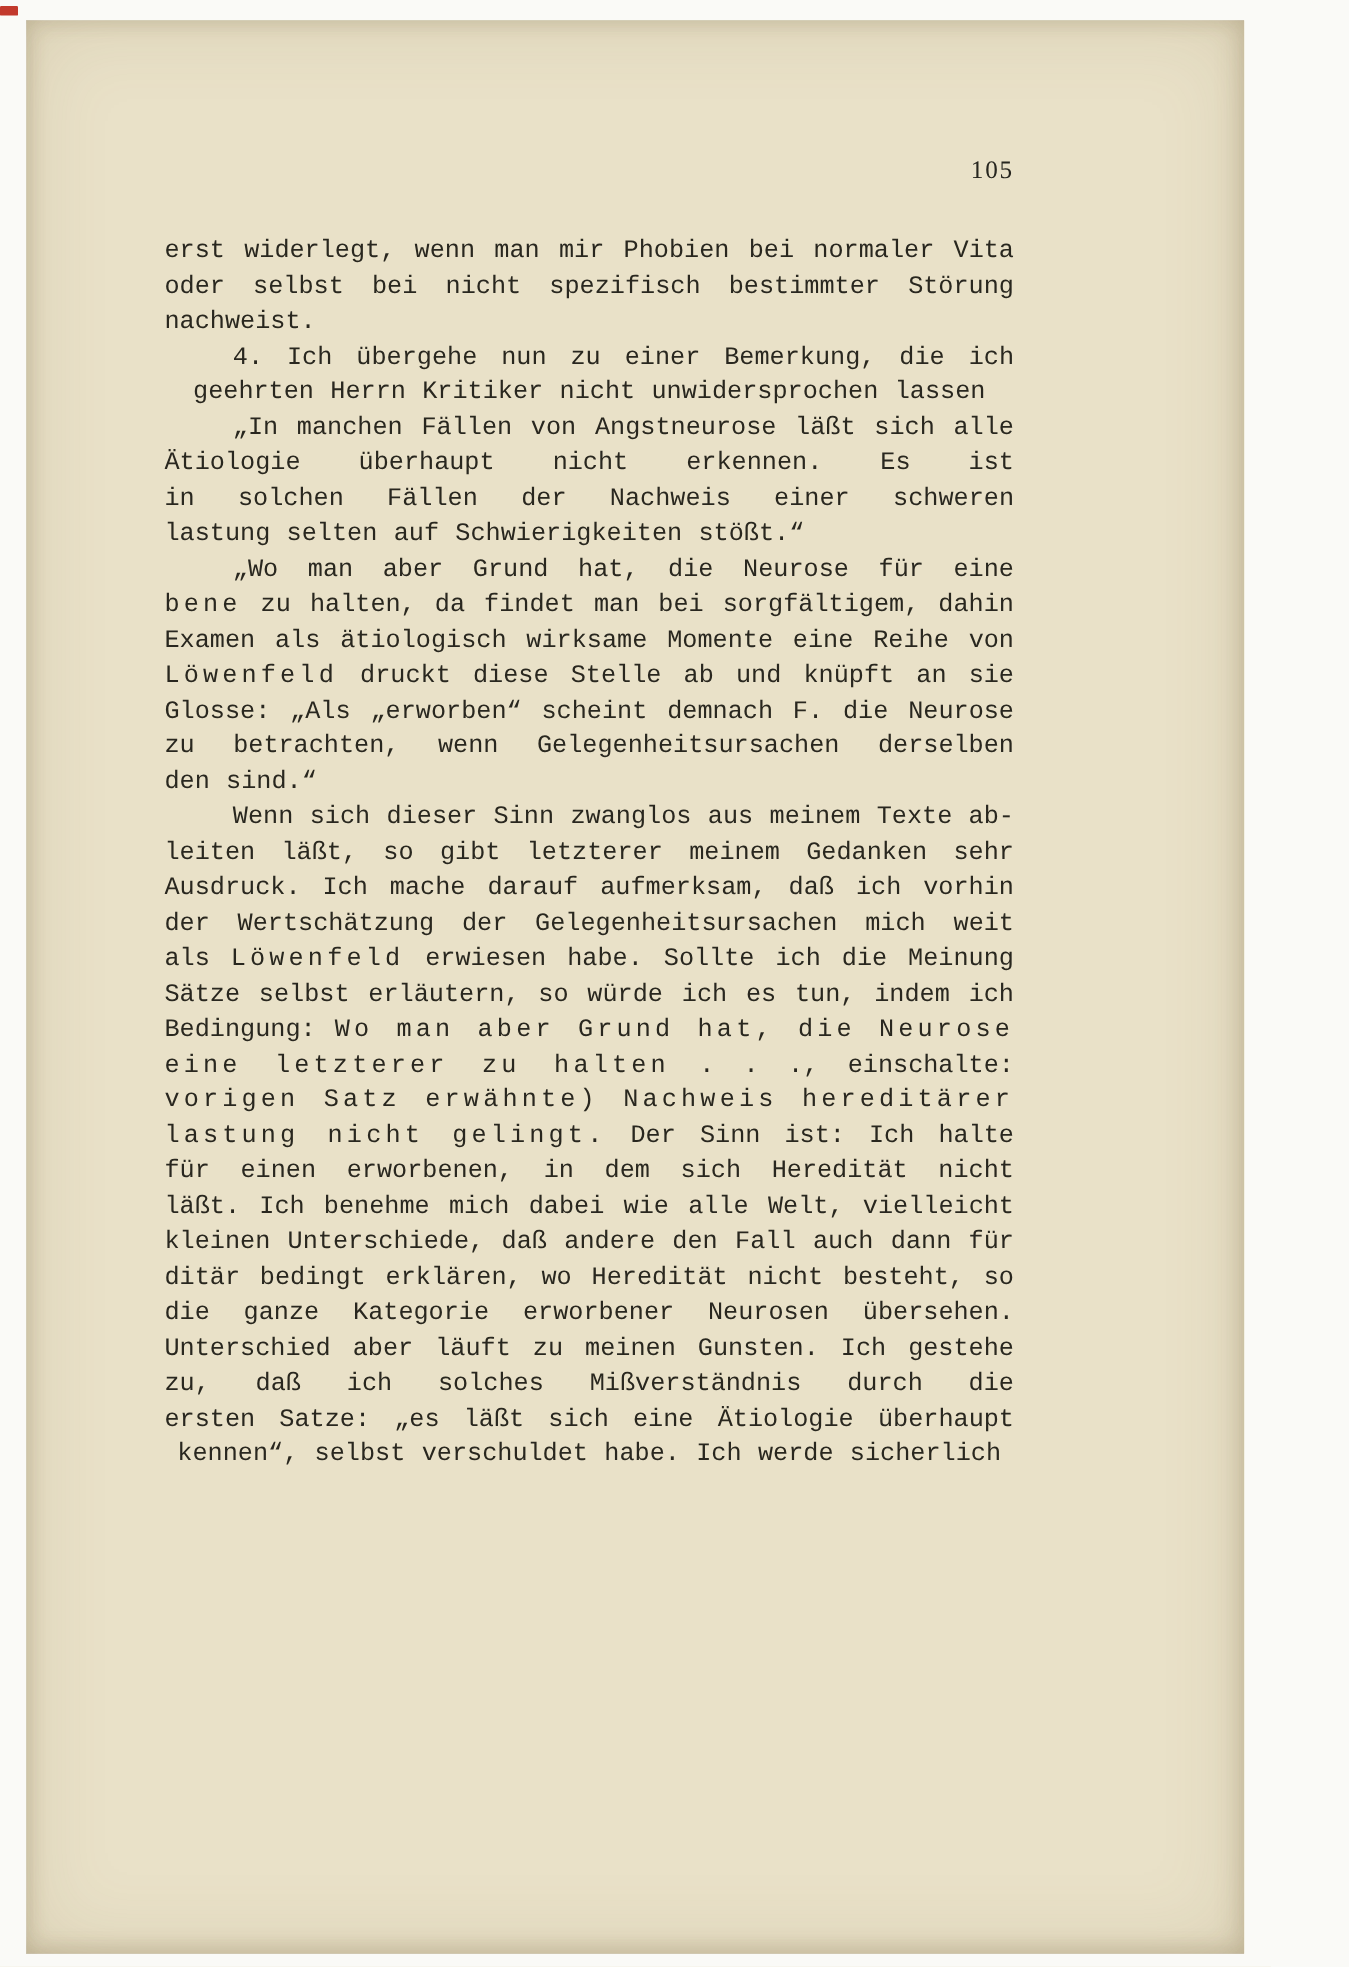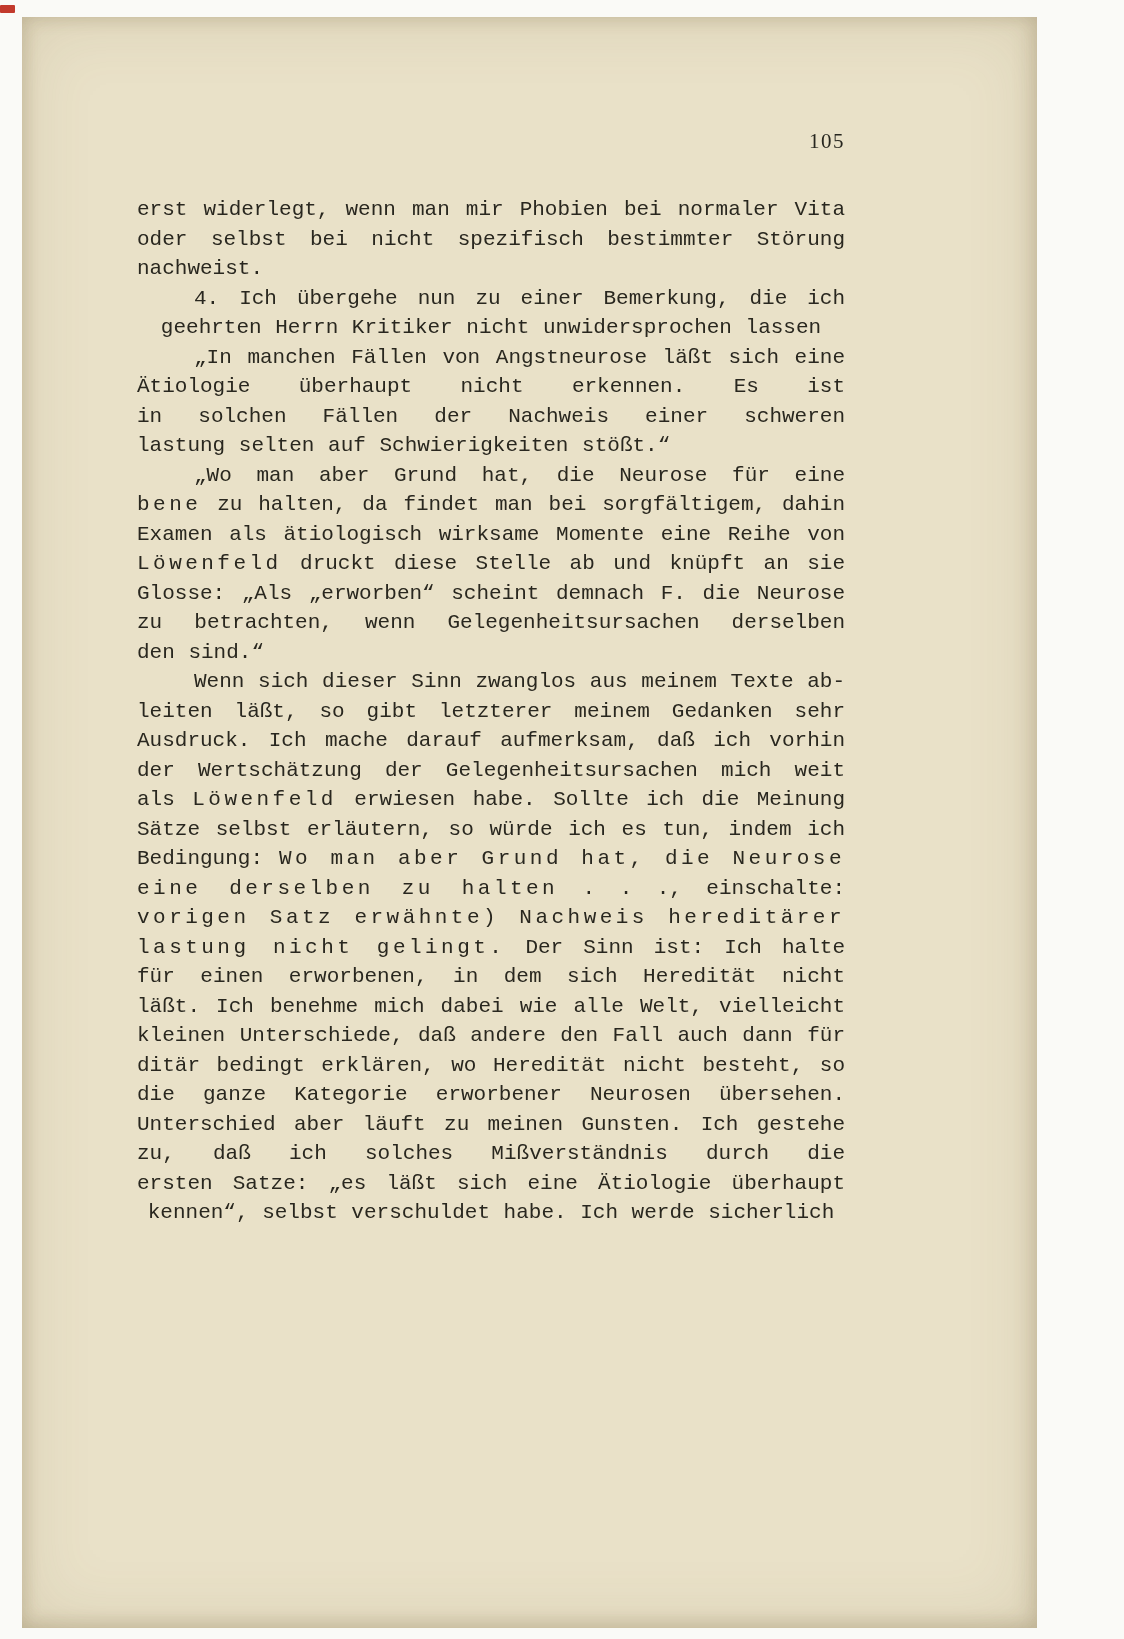--- a/index.html
+++ b/index.html
@@ -70,21 +70,21 @@
       <div class="para">
         <div class="line"><span>erst widerlegt, wenn man mir Phobien bei normaler Vita sexualis</span></div>
         <div class="line"><span>oder selbst bei nicht spezifisch bestimmter Störung derselben</span></div>
         <div class="line last"><span>nachweist.</span></div>
       </div>
       <div class="para indent">
         <div class="line"><span>4. Ich übergehe nun zu einer Bemerkung, die ich meinem</span></div>
         <div class="line last"><span>geehrten Herrn Kritiker nicht unwidersprochen lassen darf.</span></div>
       </div>
       <div class="para indent">
-        <div class="line"><span>„In manchen Fällen von Angstneurose läßt sich eine</span></div>
+        <div class="line"><span>„In manchen Fällen von Angstneurose läßt sich alle</span></div>
         <div class="line"><span>Ätiologie überhaupt nicht erkennen. Es ist bemerkenswert, daß</span></div>
         <div class="line"><span>in solchen Fällen der Nachweis einer schweren hereditären Be-</span></div>
         <div class="line last"><span>lastung selten auf Schwierigkeiten stößt.“</span></div>
       </div>
       <div class="para indent">
         <div class="line"><span>„Wo man aber Grund hat, die Neurose für eine </span><span class="sperr">erwor-</span></div>
         <div class="line"><span class="sperr">bene</span><span> zu halten, da findet man bei sorgfältigem, dahin zielendem</span></div>
         <div class="line"><span>Examen als ätiologisch wirksame Momente eine Reihe von</span></div>
         <div class="line"><span class="sperr">Löwenfeld</span><span> druckt diese Stelle ab und knüpft an sie folgende</span></div>
         <div class="line"><span>Glosse: „Als „erworben“ scheint demnach F. die Neurose immer</span></div>
@@ -92,21 +92,21 @@
         <div class="line last"><span>den sind.“</span></div>
       </div>
       <div class="para indent">
         <div class="line"><span>Wenn sich dieser Sinn zwanglos aus meinem Texte ab-</span></div>
         <div class="line"><span>leiten läßt, so gibt letzterer meinem Gedanken sehr entstellten</span></div>
         <div class="line"><span>Ausdruck. Ich mache darauf aufmerksam, daß ich vorhin in</span></div>
         <div class="line"><span>der Wertschätzung der Gelegenheitsursachen mich weit strenger</span></div>
         <div class="line"><span>als </span><span class="sperr">Löwenfeld</span><span> erwiesen habe. Sollte ich die Meinung meiner</span></div>
         <div class="line"><span>Sätze selbst erläutern, so würde ich es tun, indem ich nach der</span></div>
         <div class="line"><span>Bedingung: </span><span class="sperr">Wo man aber Grund hat, die Neurose für</span></div>
-        <div class="line"><span class="sperr">eine derselben zu halten</span><span> . . ., einschalte: </span><span class="sperr">weil der (im</span></div>
+        <div class="line"><span class="sperr">eine letzterer zu halten</span><span> . . ., einschalte: </span><span class="sperr">weil der (im</span></div>
         <div class="line"><span class="sperr">vorigen Satz erwähnte) Nachweis hereditärer Be-</span></div>
         <div class="line"><span class="sperr">lastung nicht gelingt.</span><span> Der Sinn ist: Ich halte den Fall</span></div>
         <div class="line"><span>für einen erworbenen, in dem sich Heredität nicht nachweisen</span></div>
         <div class="line"><span>läßt. Ich benehme mich dabei wie alle Welt, vielleicht mit dem</span></div>
         <div class="line"><span>kleinen Unterschiede, daß andere den Fall auch dann für here-</span></div>
         <div class="line"><span>ditär bedingt erklären, wo Heredität nicht besteht, so daß sie</span></div>
         <div class="line"><span>die ganze Kategorie erworbener Neurosen übersehen. Dieser</span></div>
         <div class="line"><span>Unterschied aber läuft zu meinen Gunsten. Ich gestehe jedoch</span></div>
         <div class="line"><span>zu, daß ich solches Mißverständnis durch die Redewendung im</span></div>
         <div class="line"><span>ersten Satze: „es läßt sich eine Ätiologie überhaupt nicht er-</span></div>

